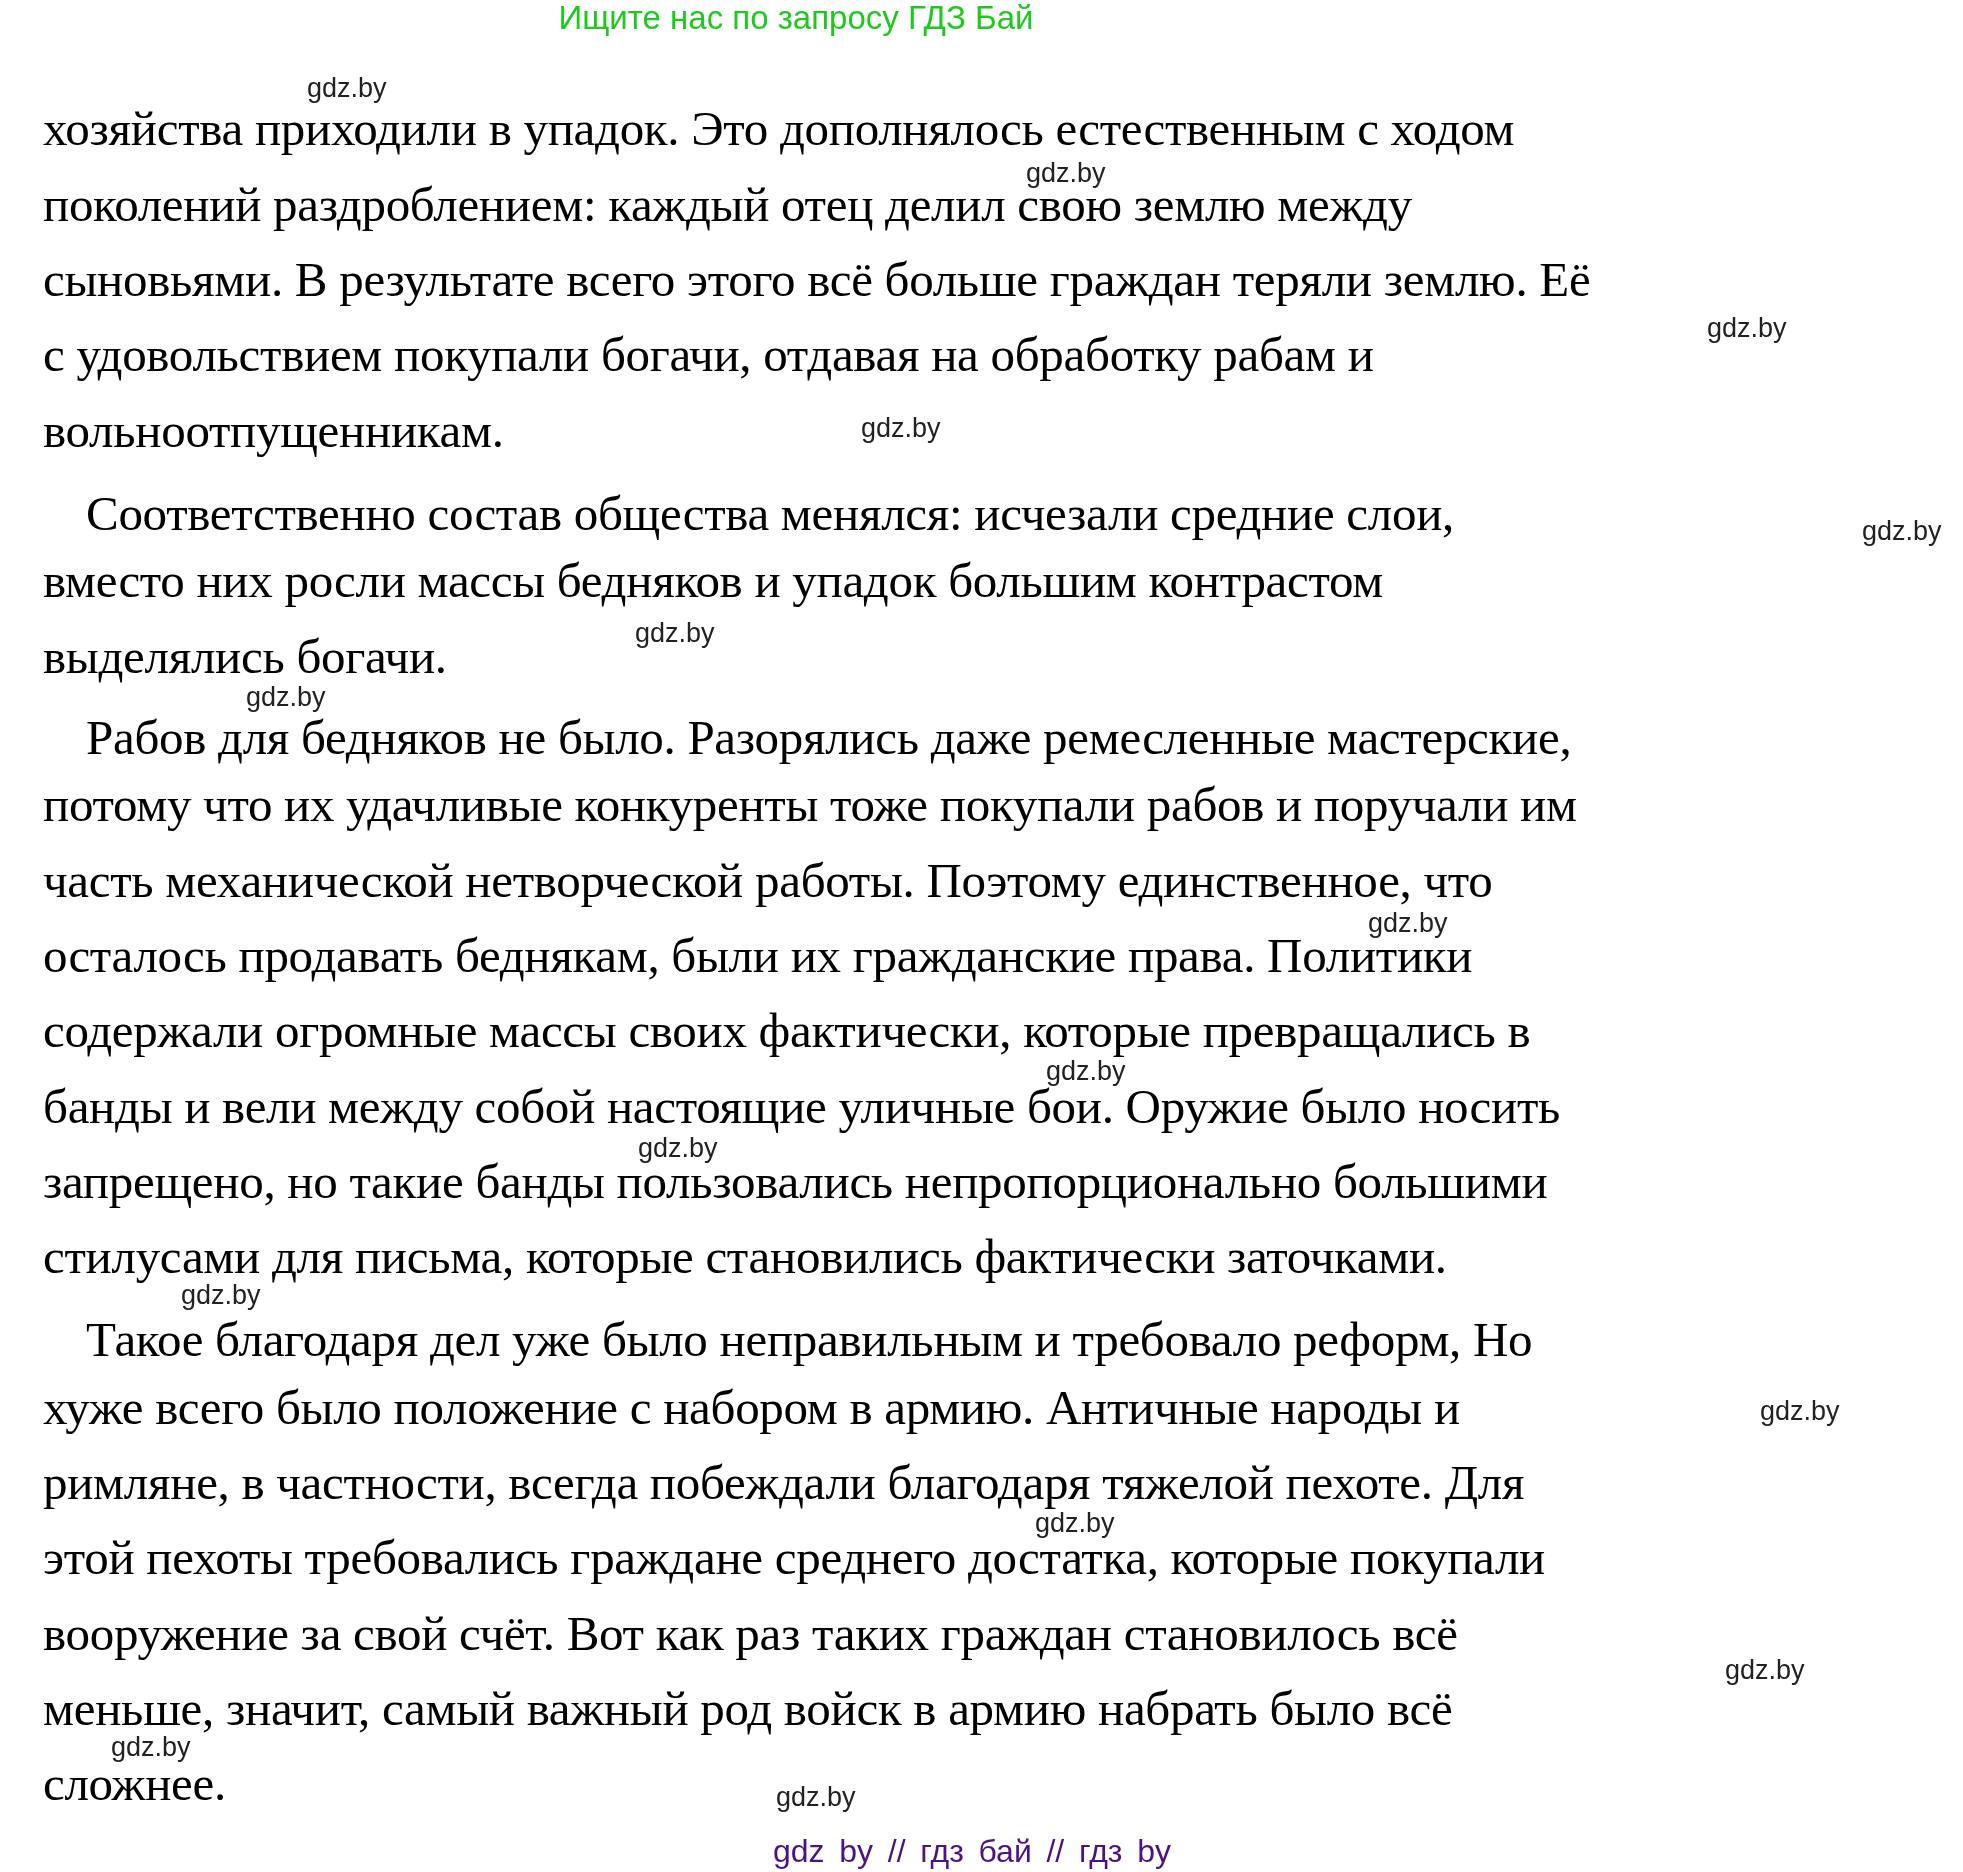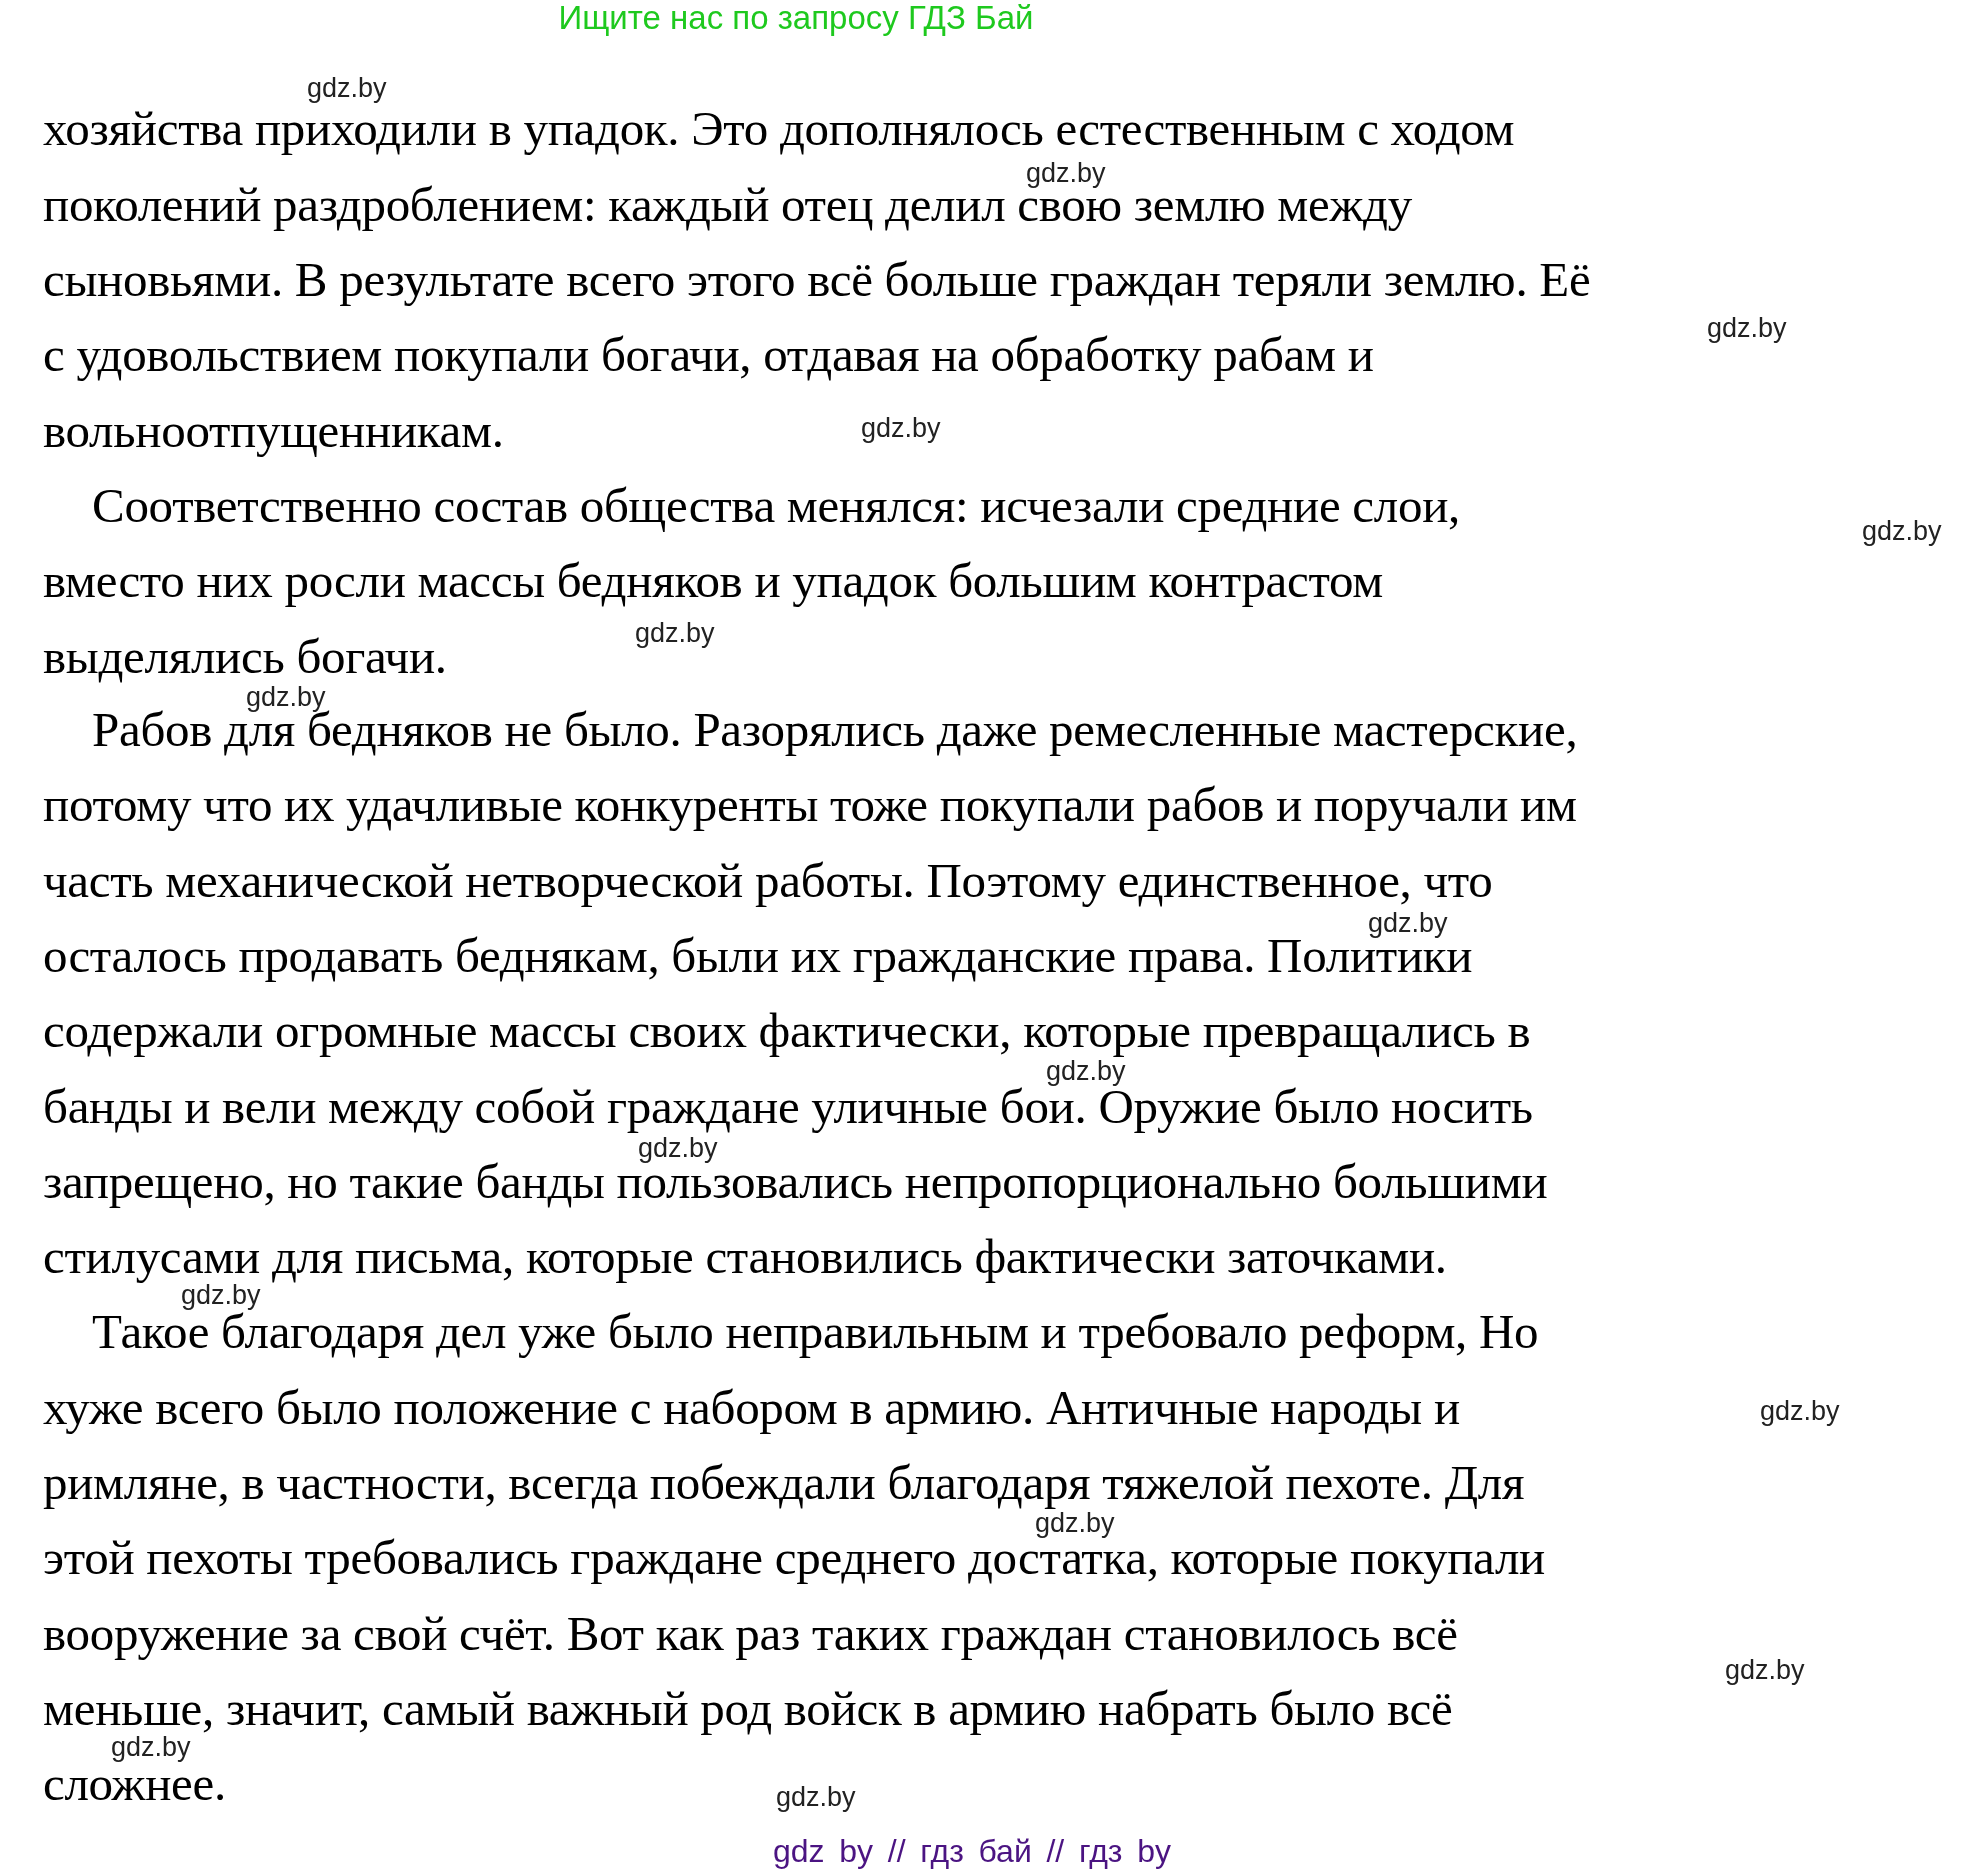--- a/index.html
+++ b/index.html
@@ -9,21 +9,21 @@
     }
     .header-banner {
       position: absolute; top: 0; left: 0; width: 1592px; text-align: center;
       font-family: "Liberation Sans", sans-serif; font-size: 33px; line-height: 35px;
       color: #1ec91e;
     }
     .line {
       position: absolute; left: 43px; font-size: 49px; line-height: 58px;
       white-space: nowrap; letter-spacing: -0.3px;
     }
-    .line.indent { left: 92px; }
+    .line.indent { left: 86px; margin-top: 8px; }
     .wm {
       position: absolute; font-family: "Liberation Sans", sans-serif;
       font-size: 27px; line-height: 29px; color: #222; white-space: nowrap;
     }
     .footer-banner {
       position: absolute; top: 1834px; left: 0; width: 1944px; text-align: center;
       font-family: "Liberation Sans", sans-serif; font-size: 32px; line-height: 35px;
       color: #4b1482; word-spacing: 5.8px;
     }
   </style>
@@ -39,21 +39,21 @@
   <div class="line" style="top:326px">с удовольствием покупали богачи, отдавая на обработку рабам и</div>
   <div class="line" style="top:402px">вольноотпущенникам.</div>
   <div class="line indent" style="top:477px">Соответственно состав общества менялся: исчезали средние слои,</div>
   <div class="line" style="top:552px">вместо них росли массы бедняков и упадок большим контрастом</div>
   <div class="line" style="top:628px">выделялись богачи.</div>
   <div class="line indent" style="top:701px">Рабов для бедняков не было. Разорялись даже ремесленные мастерские,</div>
   <div class="line" style="top:776px">потому что их удачливые конкуренты тоже покупали рабов и поручали им</div>
   <div class="line" style="top:852px">часть механической нетворческой работы. Поэтому единственное, что</div>
   <div class="line" style="top:927px">осталось продавать беднякам, были их гражданские права. Политики</div>
   <div class="line" style="top:1002px">содержали огромные массы своих фактически, которые превращались в</div>
-  <div class="line" style="top:1078px">банды и вели между собой граждане уличные бои. Оружие было носить</div>
+  <div class="line" style="top:1078px">банды и вели между собой настоящие уличные бои. Оружие было носить</div>
   <div class="line" style="top:1153px">запрещено, но такие банды пользовались непропорционально большими</div>
   <div class="line" style="top:1228px">стилусами для письма, которые становились фактически заточками.</div>
   <div class="line indent" style="top:1303px">Такое благодаря дел уже было неправильным и требовало реформ, Но</div>
   <div class="line" style="top:1379px">хуже всего было положение с набором в армию. Античные народы и</div>
   <div class="line" style="top:1454px">римляне, в частности, всегда побеждали благодаря тяжелой пехоте. Для</div>
   <div class="line" style="top:1529px">этой пехоты требовались граждане среднего достатка, которые покупали</div>
   <div class="line" style="top:1605px">вооружение за свой счёт. Вот как раз таких граждан становилось всё</div>
   <div class="line" style="top:1680px">меньше, значит, самый важный род войск в армию набрать было всё</div>
   <div class="line" style="top:1755px">сложнее.</div>
 </div>

